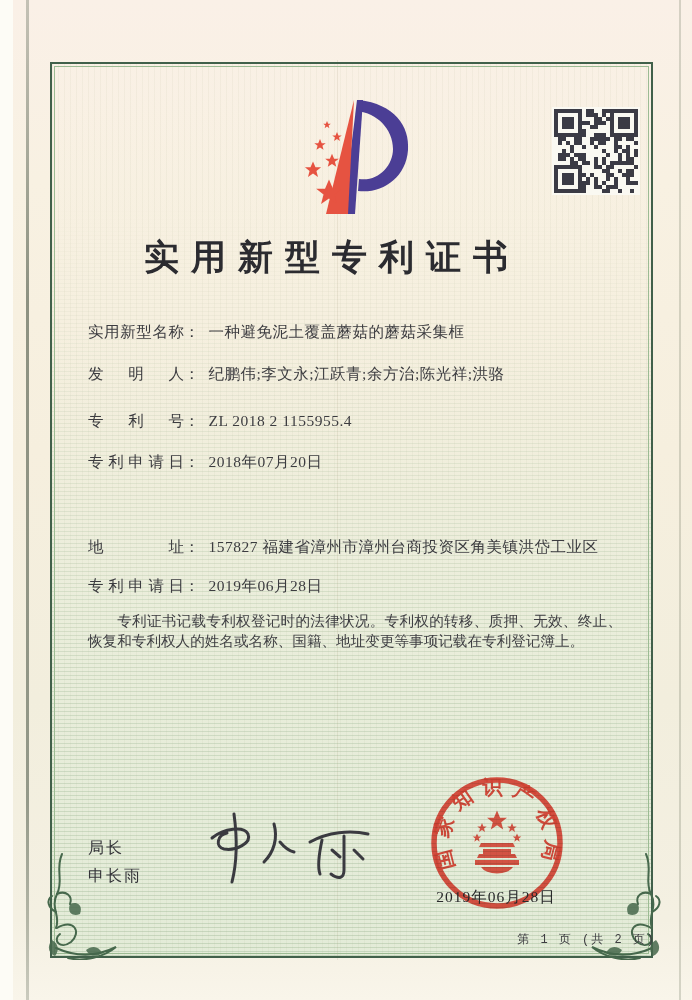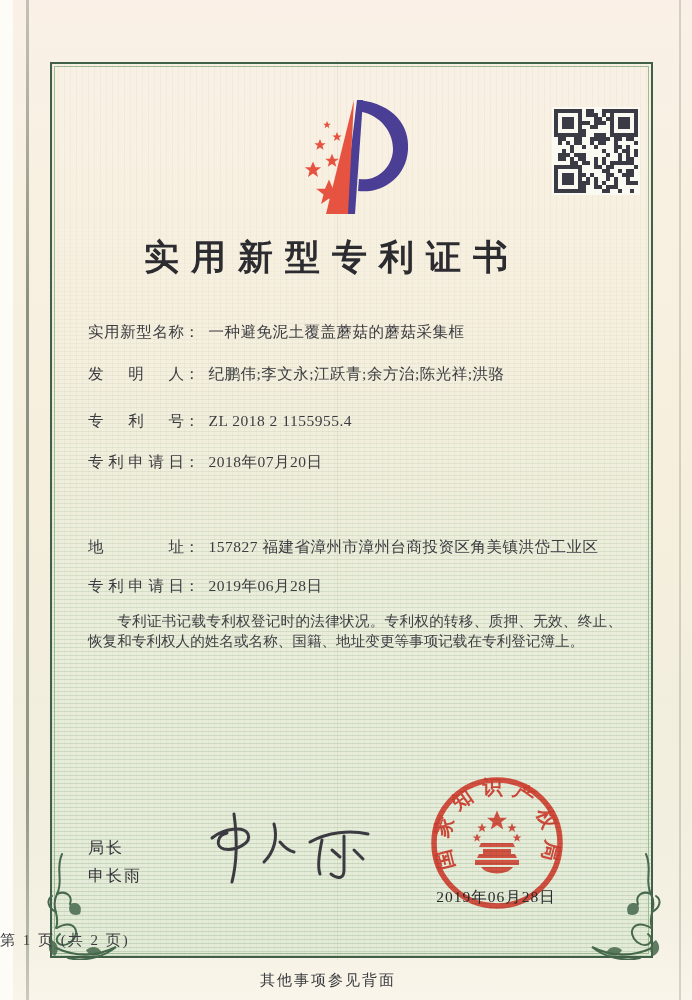--- a/index.html
+++ b/index.html
@@ -34,21 +34,21 @@
   .fcolon{display:inline-block;margin-right:9px;}
   .fvalue{letter-spacing:.5px;}
   .dual .g2{position:absolute;left:246px;top:0;}
   .paras{position:absolute;left:88px;top:612px;width:534px;font-size:14.6px;line-height:19.8px;
          text-align:justify;color:#3e3e42;}
   .paras p{margin:0;text-indent:2em;}
   .director-title{position:absolute;left:88px;top:838px;font-size:16px;letter-spacing:2px;color:#333338;}
   .director-name{position:absolute;left:88px;top:866px;font-size:16px;letter-spacing:2px;color:#333338;}
   .signature{position:absolute;left:198px;top:808px;}
   .seal{position:absolute;left:427px;top:773px;mix-blend-mode:multiply;}
-  .pagenum{position:absolute;left:0;right:36px;top:931px;text-align:left;font-size:15px;letter-spacing:2px;color:#3e3e42;}
+  .pagenum{position:absolute;left:0;right:36px;top:931px;text-align:right;font-size:12px;letter-spacing:2px;color:#3e3e42;font-family:Liberation Mono, monospace;}
   .backnote{position:absolute;left:0;right:36px;top:971px;text-align:center;font-size:15px;letter-spacing:2px;color:#3a3a3e;}
   
   .logo{position:absolute;left:296px;top:94px;}
   .qr-wrap{position:absolute;left:552px;top:107px;background:#faf9f2;padding:2px;}
   #qr-modules{position:relative;width:84px;height:84px;}
   #qr-modules i{position:absolute;width:4px;height:4px;background:#3b3b45;}
   .orn{position:absolute;}
 </style>
 </head>
 <body>
@@ -407,15 +407,14 @@
       <path d="M52,74 L88,74 L86,70 L54,70 Z"></path>
       <rect x="56" y="76" width="28" height="7"></rect>
       <path d="M50,85 L90,85 L88,81 L52,81 Z"></path>
       <rect x="48" y="87" width="44" height="5"></rect>
       <path d="M54,94 a17,10 0 0 0 32,0 Z"></path>
     </g>
     <text x="69" y="129" text-anchor="middle" font-size="15.5" letter-spacing="1" fill="#2e2e33">2019年06月28日</text>
   </svg>
 
   <div class="pagenum">第 1 页 (共 2 页)</div>
-  <div class="backnote">其他事项参见背面</div>
 
 </div>
 
 </body></html>

